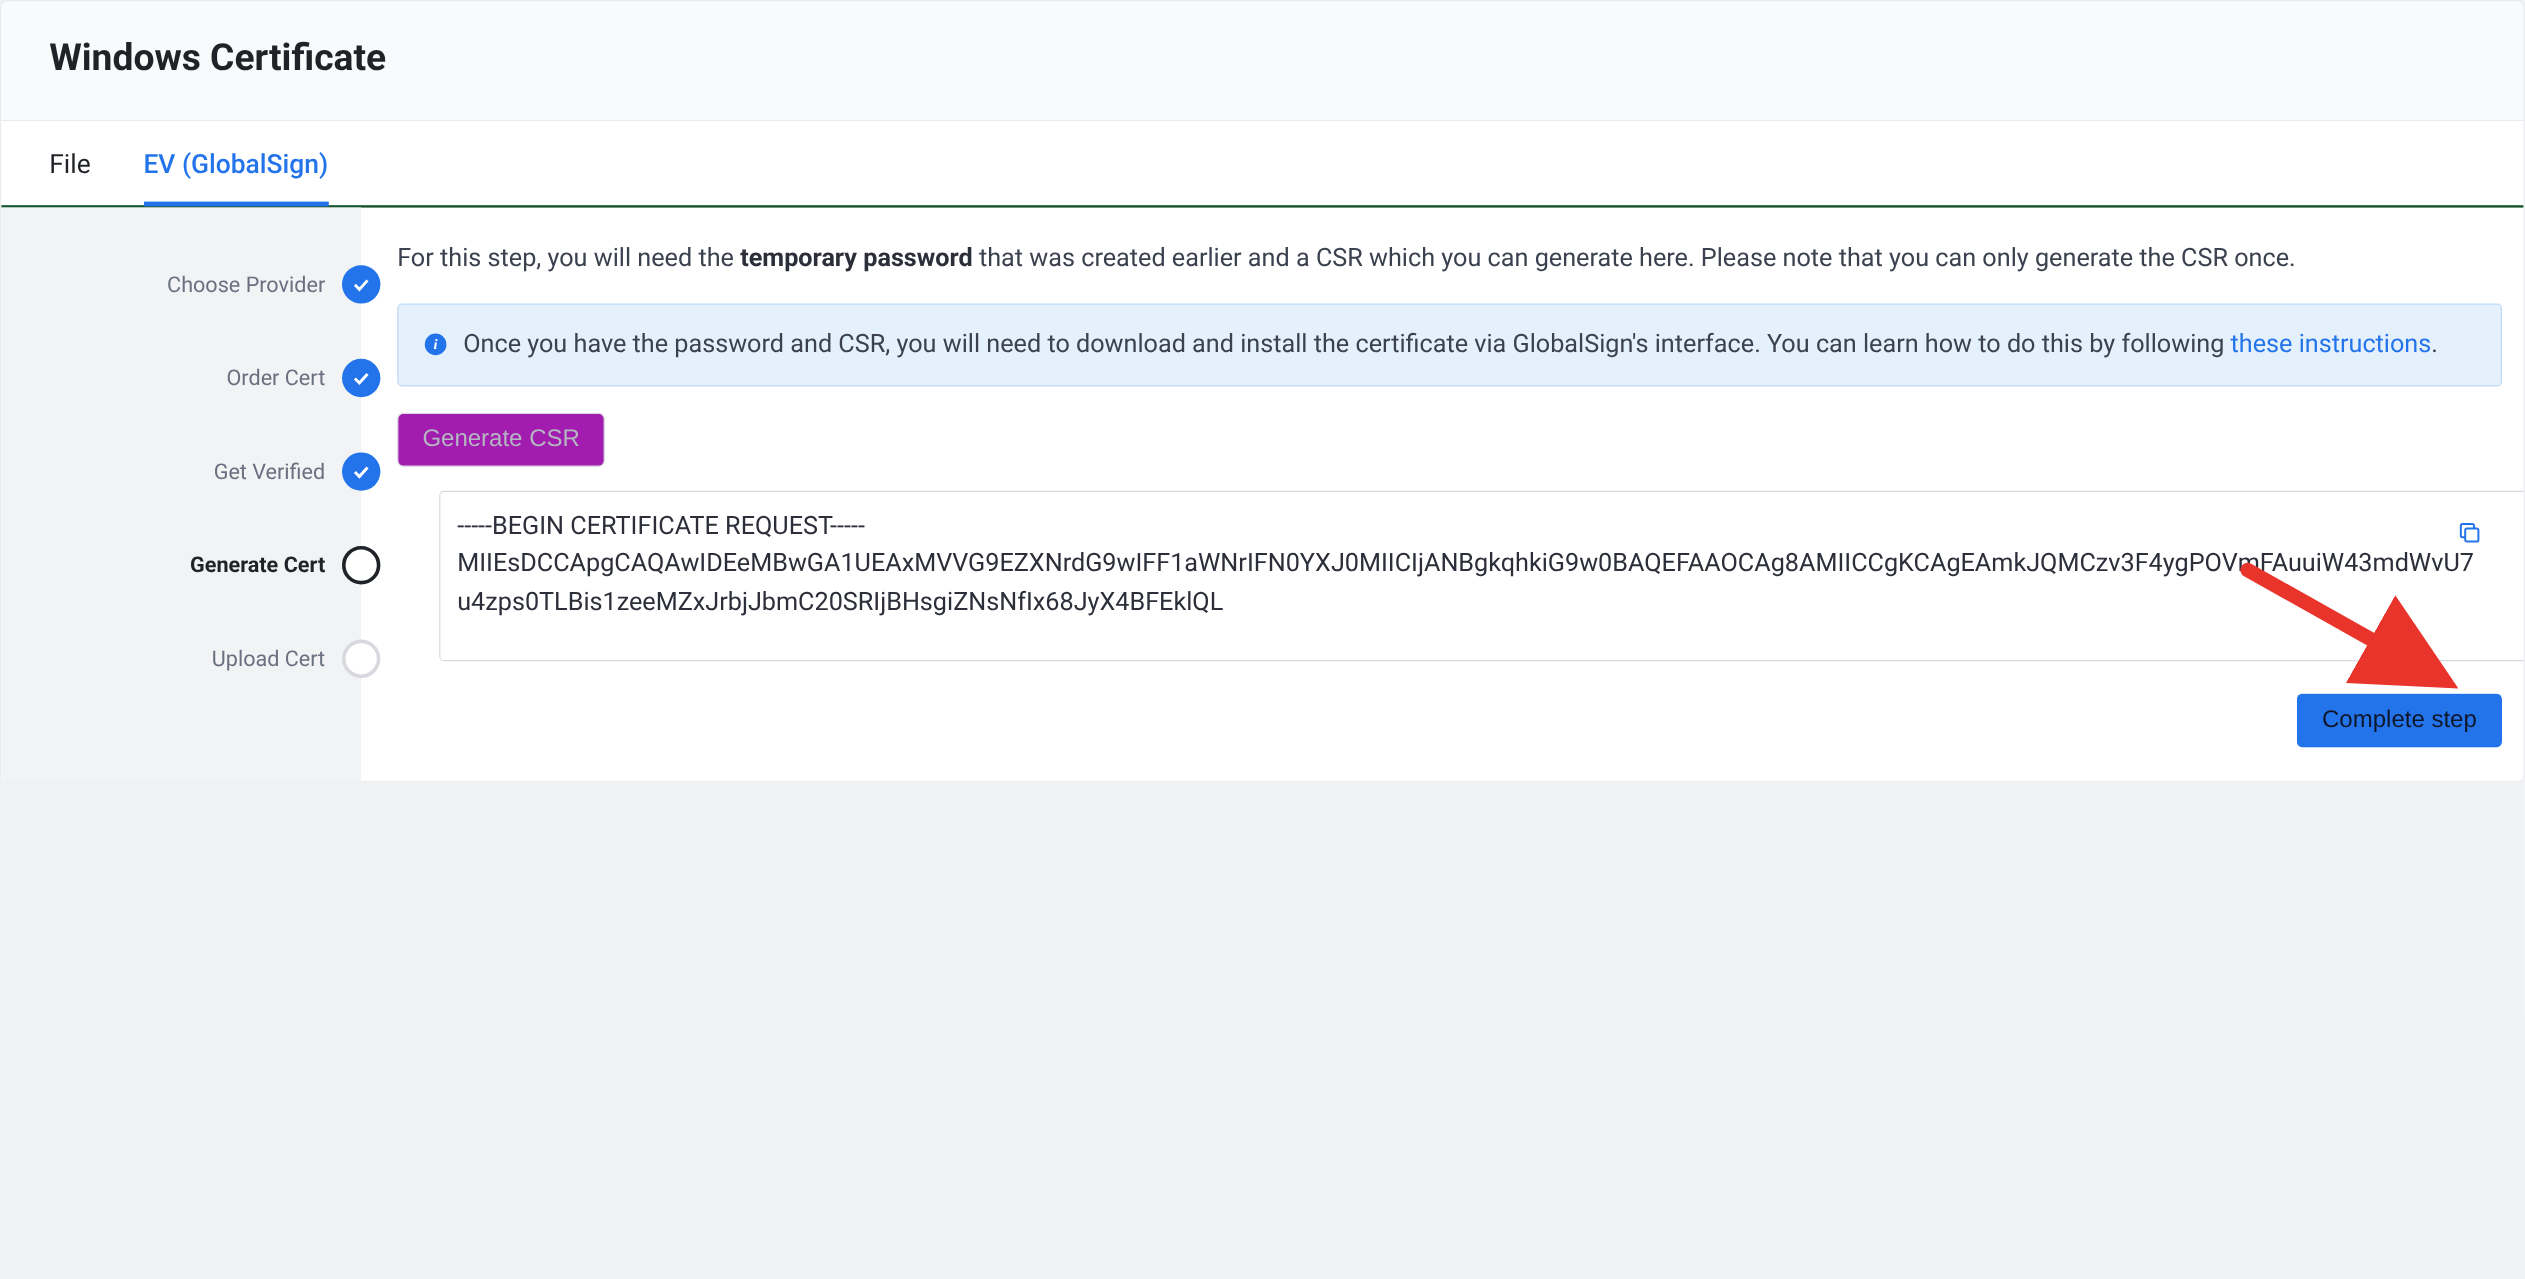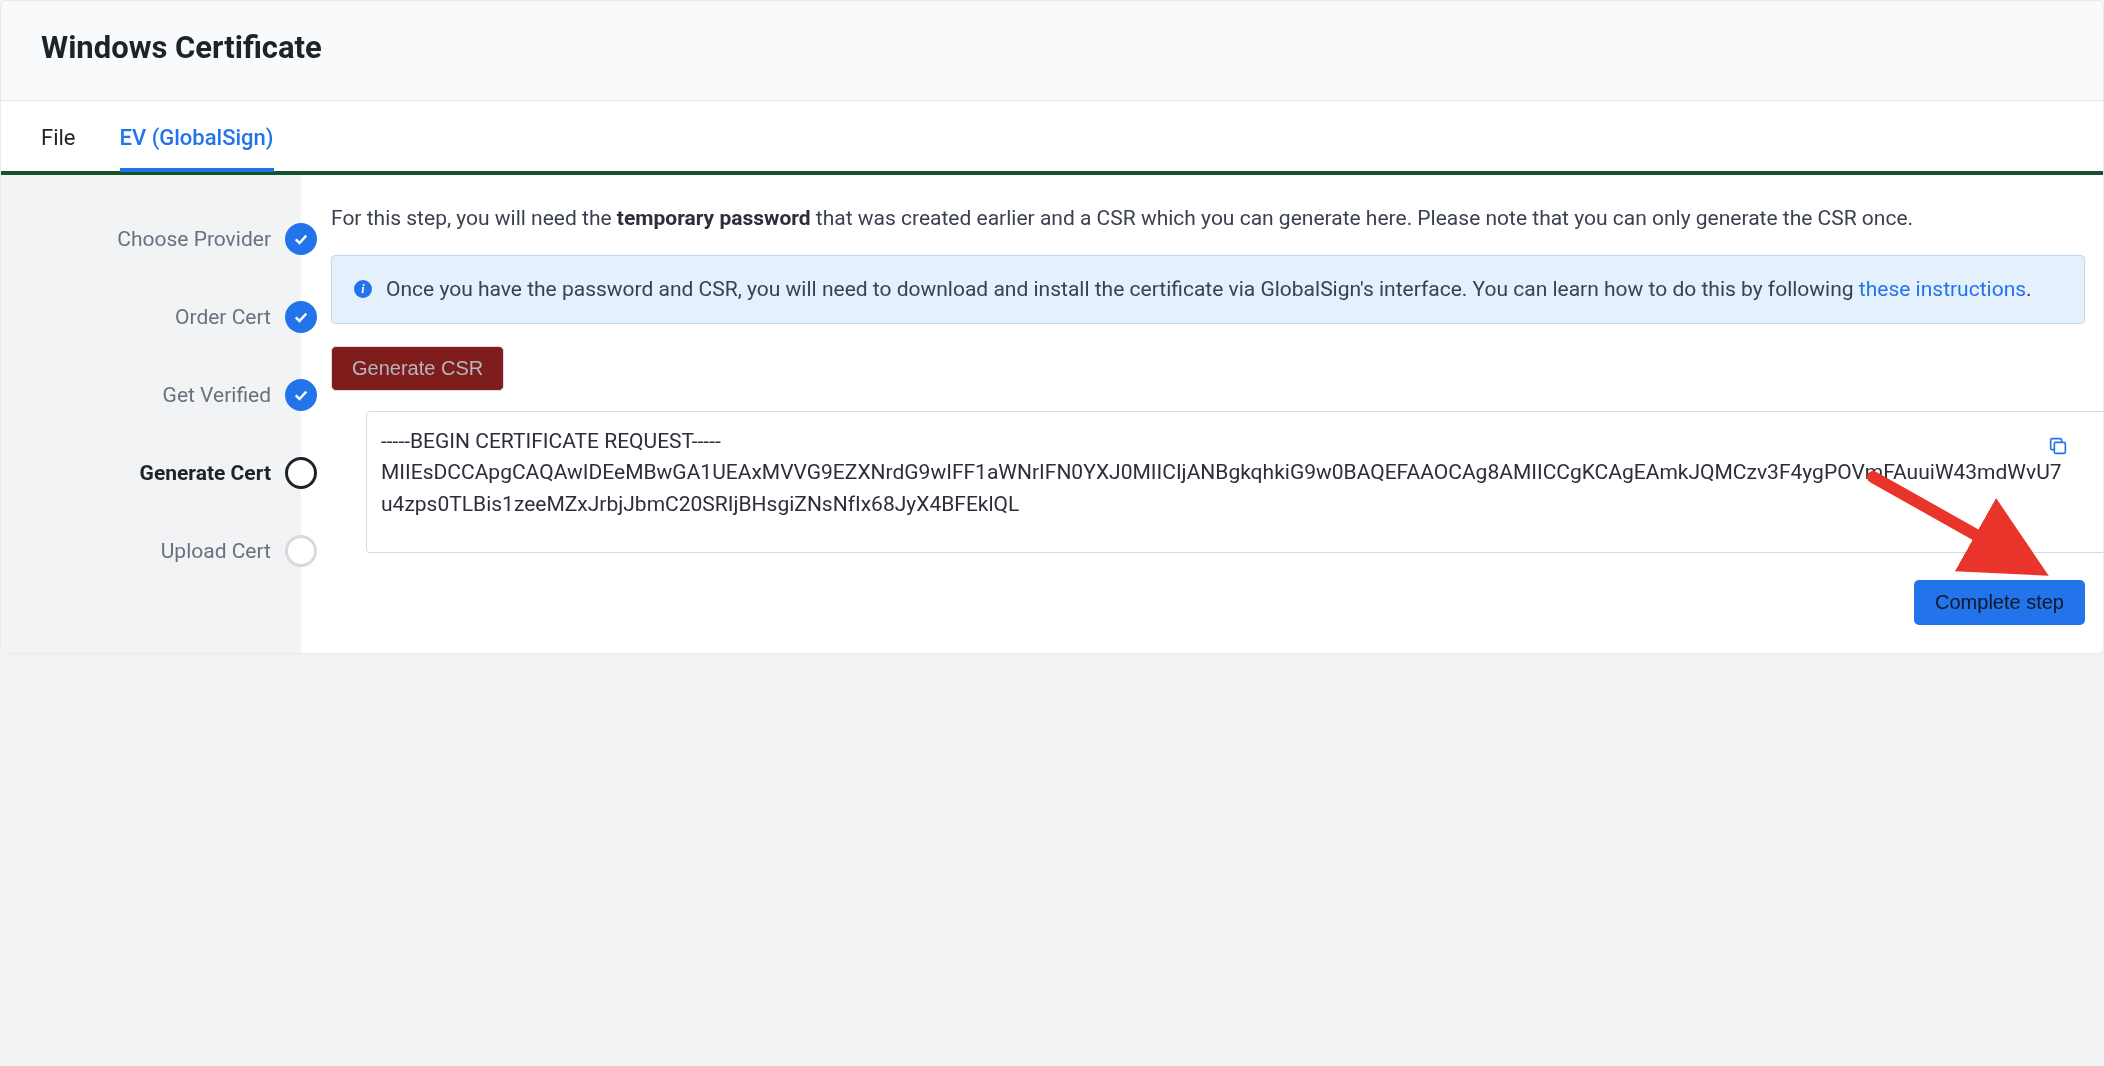--- a/index.html
+++ b/index.html
@@ -28,21 +28,21 @@
     font-weight: 700;
     color: #1f2328;
   }
   .card-body {
     background: #ffffff;
   }
   .tabs {
     display: flex;
     gap: 44px;
     padding: 0 40px;
-    border-bottom: 4px solid #14532d;
+    border-bottom: 2px solid #14532d;
   }
   .tab {
     padding: 24px 0 18px;
     font-size: 22px;
     color: #1f2328;
     cursor: pointer;
     border-bottom: 4px solid transparent;
     margin-bottom: -1px;
   }
   .tab.active {
@@ -65,21 +65,21 @@
   }
   .step {
     display: flex;
     align-items: center;
     justify-content: flex-end;
     gap: 14px;
     padding-right: 0;
     position: relative;
   }
   .step-label {
-    font-size: 21px;
+    font-size: 18px;
     color: #6a7080;
     white-space: nowrap;
   }
   .step.current .step-label {
     color: #1f2328;
     font-weight: 700;
   }
   .step-indicator {
     width: 32px; height: 32px;
     border-radius: 50%;
@@ -154,21 +154,21 @@
     display: inline-flex;
     align-items: center;
     justify-content: center;
     border-radius: 5px;
     font-size: 20px;
     padding: 10px 20px;
     cursor: pointer;
     border: 1px solid transparent;
   }
   .btn-disabled {
-    background: #7f1d1d;
+    background: #a21caf;
     border-color: #dbdce1;
     color: #b4b7c1;
     cursor: not-allowed;
   }
   .btn-primary {
     background: #2374ea;
     color: #0f172a;
     margin-left: 24px;
   }
   .csr-block {

